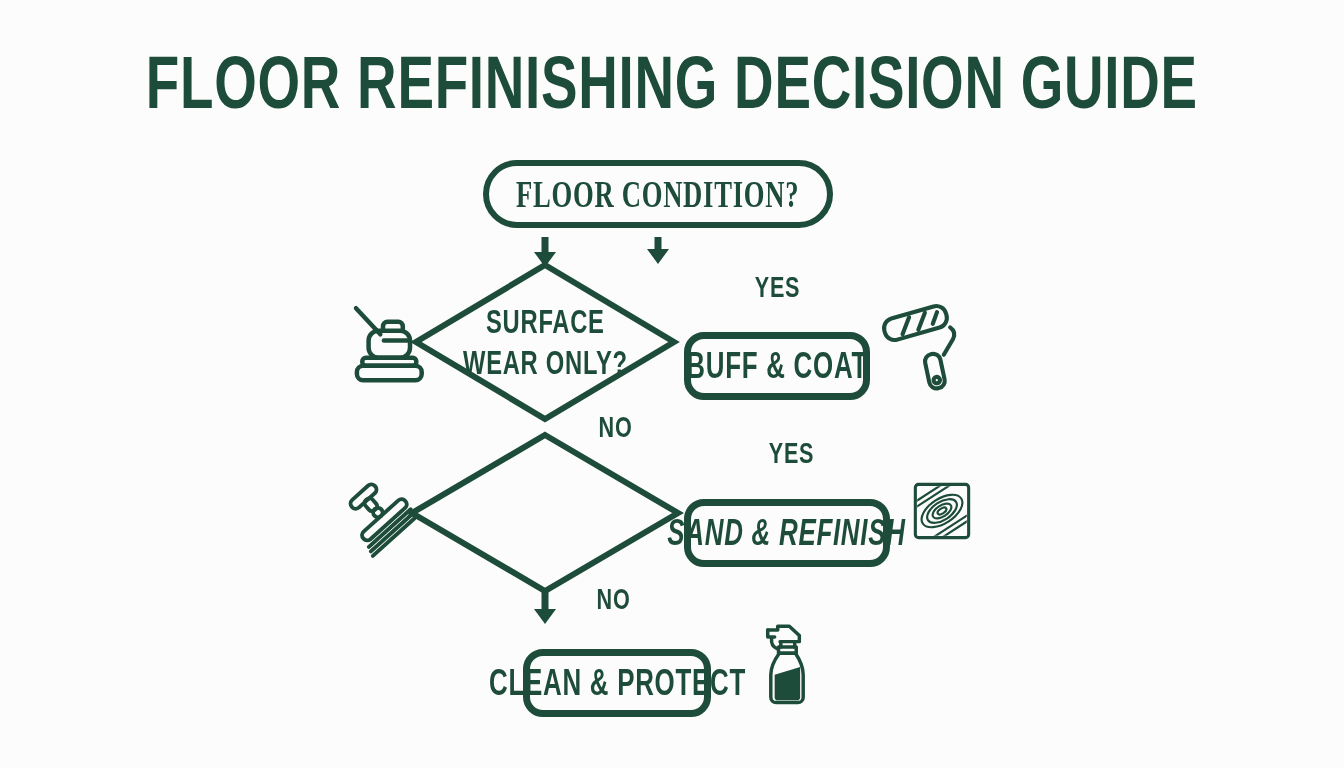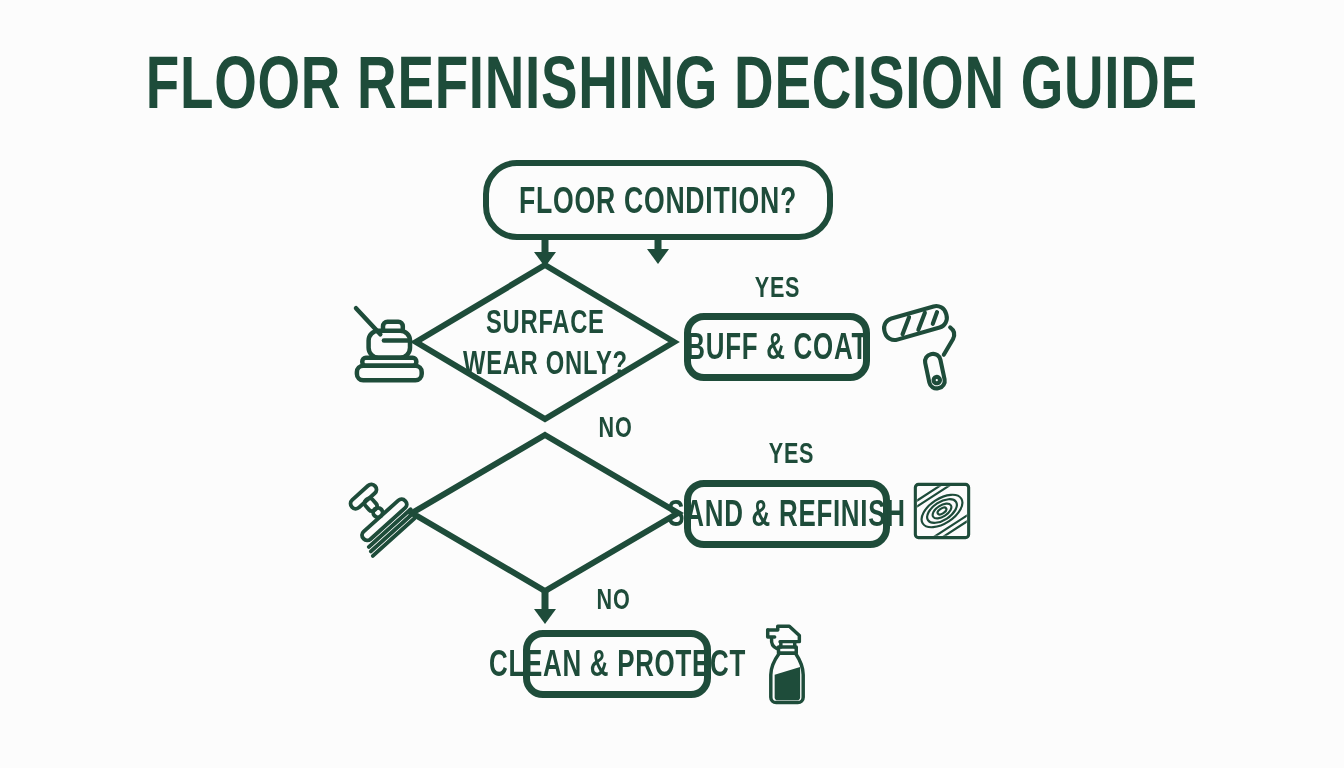--- a/index.html
+++ b/index.html
@@ -24,21 +24,21 @@
   .page-title-wrap { left: 0; right: 0; top: 48px; height: 70px; justify-content: center; }
   .page-title { font-size: 74px; transform: scaleX(0.74); }
 
   .node-box {
     position: absolute;
     border: 6px solid var(--green);
     border-radius: 34px;
     background: var(--bg);
     display: flex; align-items: center; justify-content: center;
   }
-  .outcome { border-width: 7px; border-radius: 20px; }
+  .outcome { border-width: 7px; border-radius: 20px; margin-top: 19px; }
   .node-box .label { font-size: 36px; }
   .start-box .label { font-size: 37px; }
 
   .diamond-svg { position: absolute; }
   .diamond-svg polygon { fill: none; stroke: var(--green); stroke-width: 6; stroke-linejoin: miter; }
   .diamond-text { position: absolute; display: flex; flex-direction: column; align-items: center; justify-content: center; gap: 8px; }
   .diamond-text .ctext { font-size: 33px; }
 
   .branch-label { font-size: 30px; }
 
@@ -54,21 +54,21 @@
 </style>
 </head>
 <body>
 
 <div class="canvas">
 
   <div class="center-wrap page-title-wrap">
     <span class="ctext page-title">FLOOR REFINISHING DECISION GUIDE</span>
   </div>
 
-  <div class="node-box start-box" style="left:483px; top:160px; width:350px; height:80px;">
+  <div class="node-box start-box" style="left:483px; top:160px; width:350px; height:68px;font-family:Liberation Serif, serif;">
     <span class="ctext label">FLOOR CONDITION?</span>
   </div>
 
   <div class="arrow" style="left:534px; top:237px; width:22px; height:30px;">
     <div class="shaft" style="height:15px;"></div>
       <div class="head" style="top:15px;"></div>
   </div>
   <div class="arrow" style="left:647px; top:237px; width:22px; height:27px;">
     <div class="shaft" style="height:12px;"></div>
       <div class="head" style="top:12px;"></div>
@@ -138,21 +138,21 @@
         <line x1="10" y1="75" x2="82" y2="75"></line>
         <line x1="8" y1="81" x2="80" y2="81"></line>
       </g>
     </svg>
   </div>
 
   <div class="center-wrap" style="left:754px; top:437px; width:76px; height:32px;">
     <span class="ctext branch-label">YES</span>
   </div>
 
-  <div class="node-box outcome" style="left:684px; top:480px; width:206px; height:68px;">
+  <div class="node-box outcome" style="left:684px; top:480px; width:206px; height:68px;font-style:italic;">
     <span class="ctext label">SAND &amp; REFINISH</span>
   </div>
 
   <div class="icon" style="left:911px; top:478px; width:62px; height:66px;">
     <svg viewBox="0 0 100 100">
       <defs>
           <clipPath id="wgclip">
             <rect x="10" y="10" width="80" height="80" rx="4"></rect>
           </clipPath>
         </defs>

